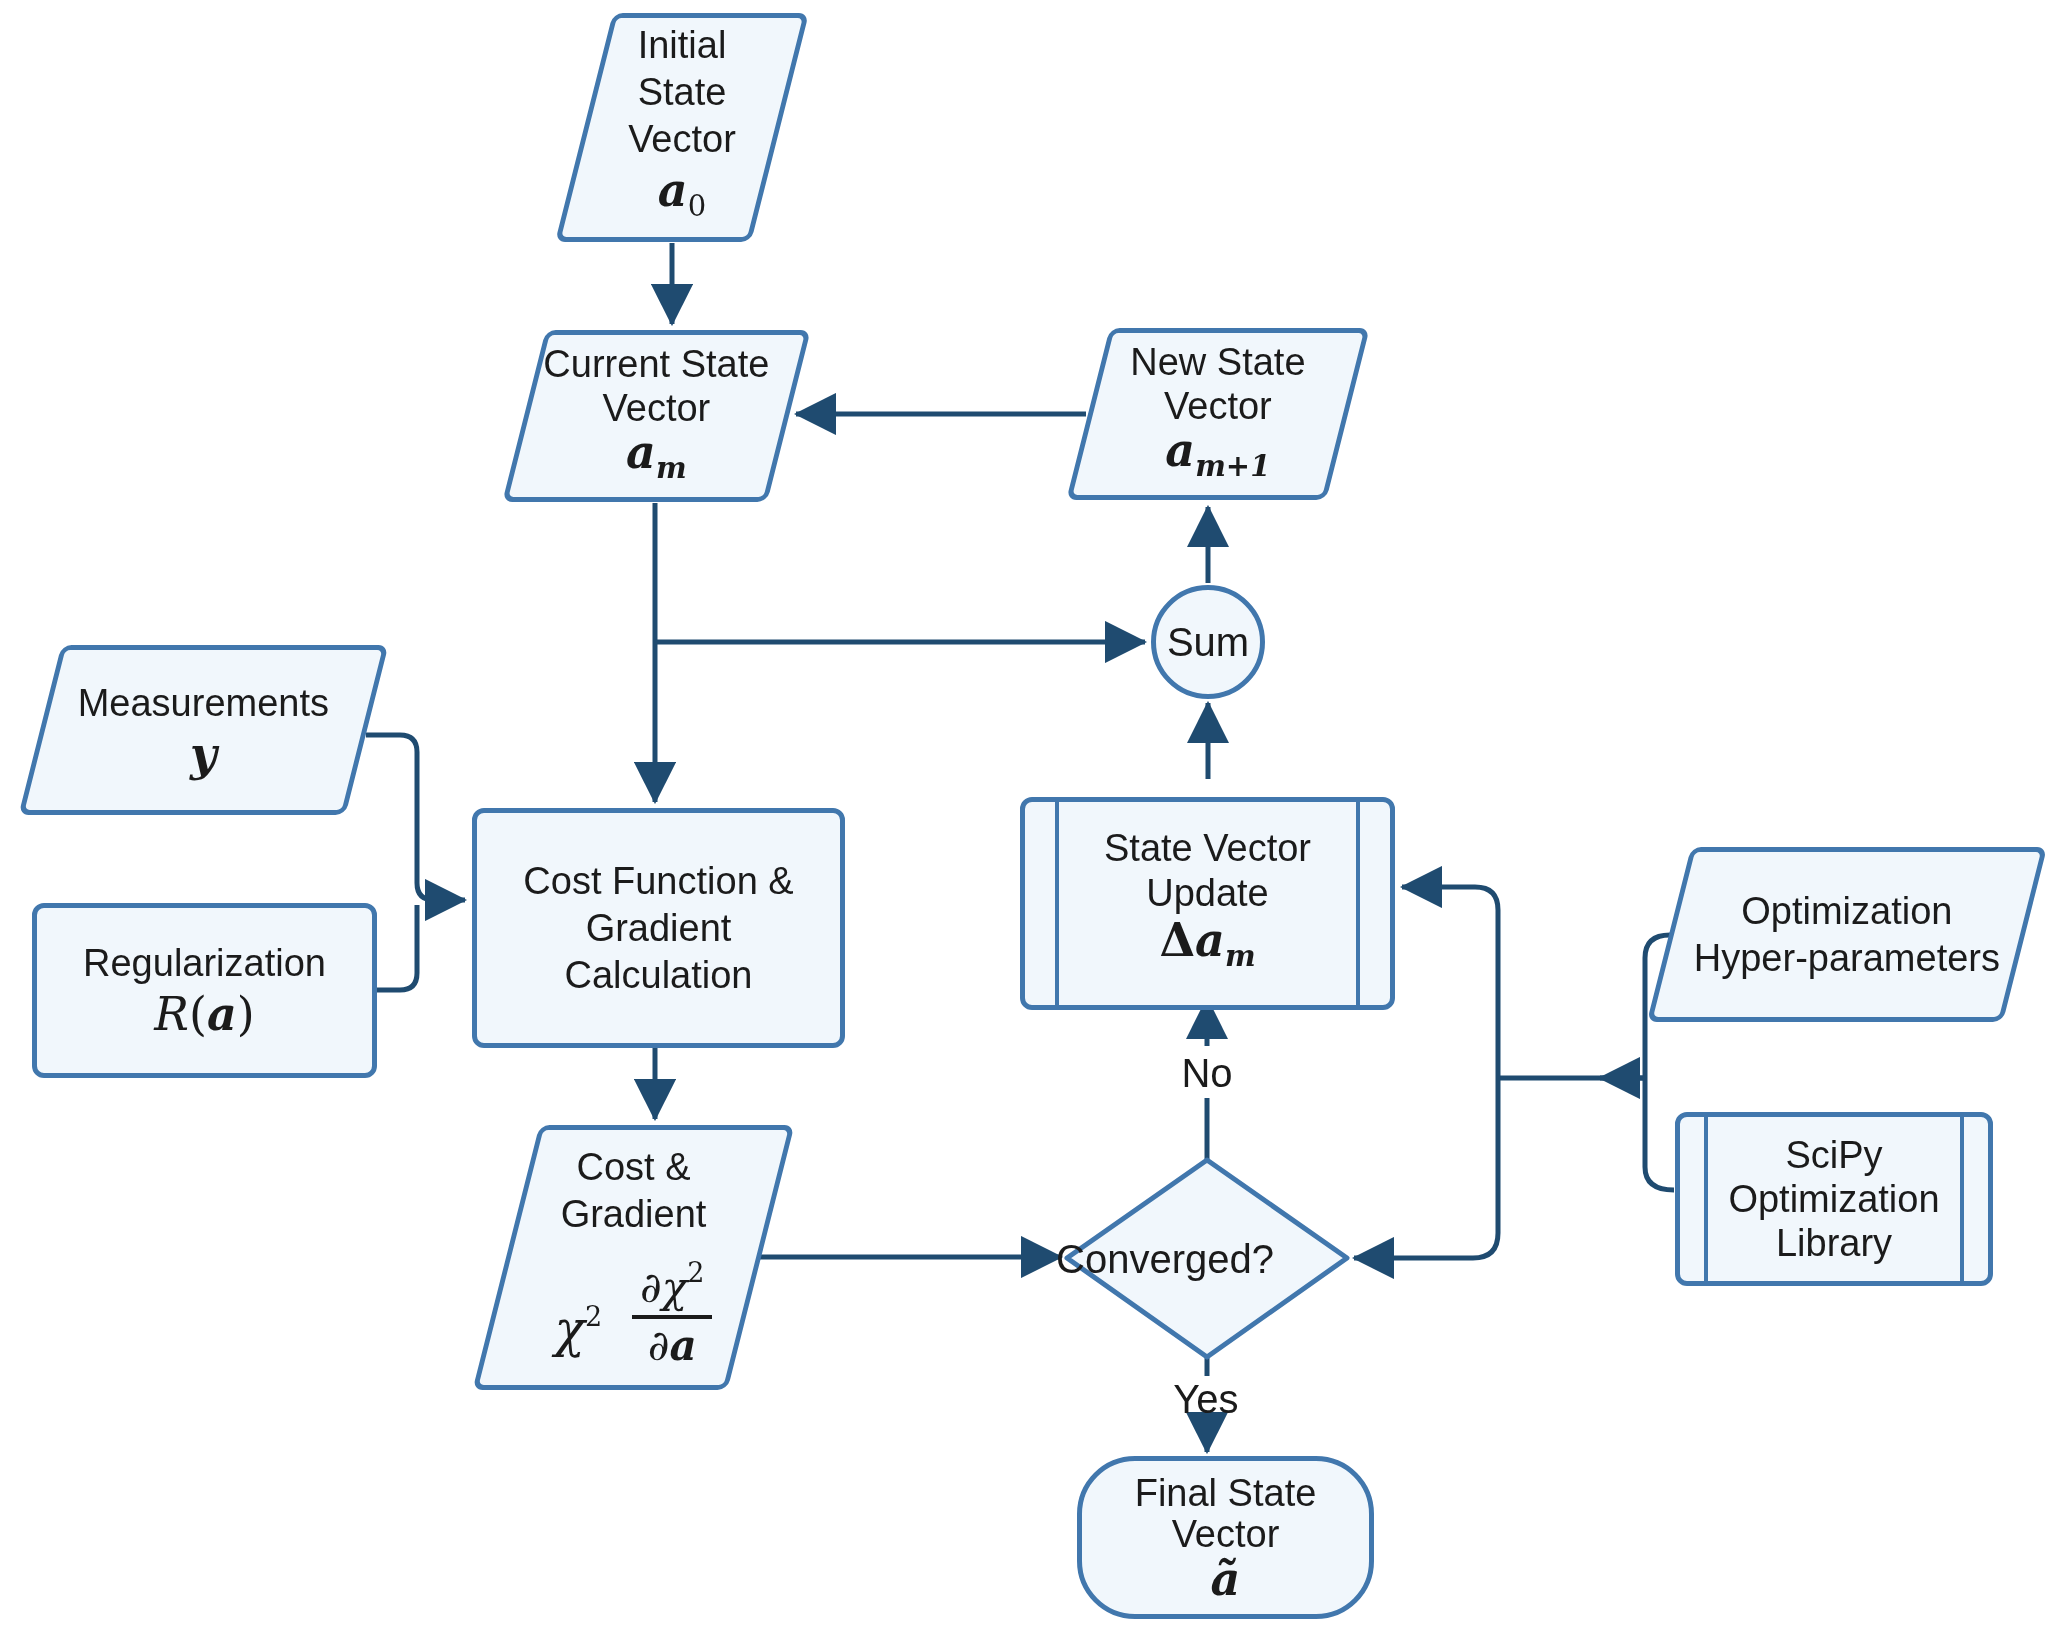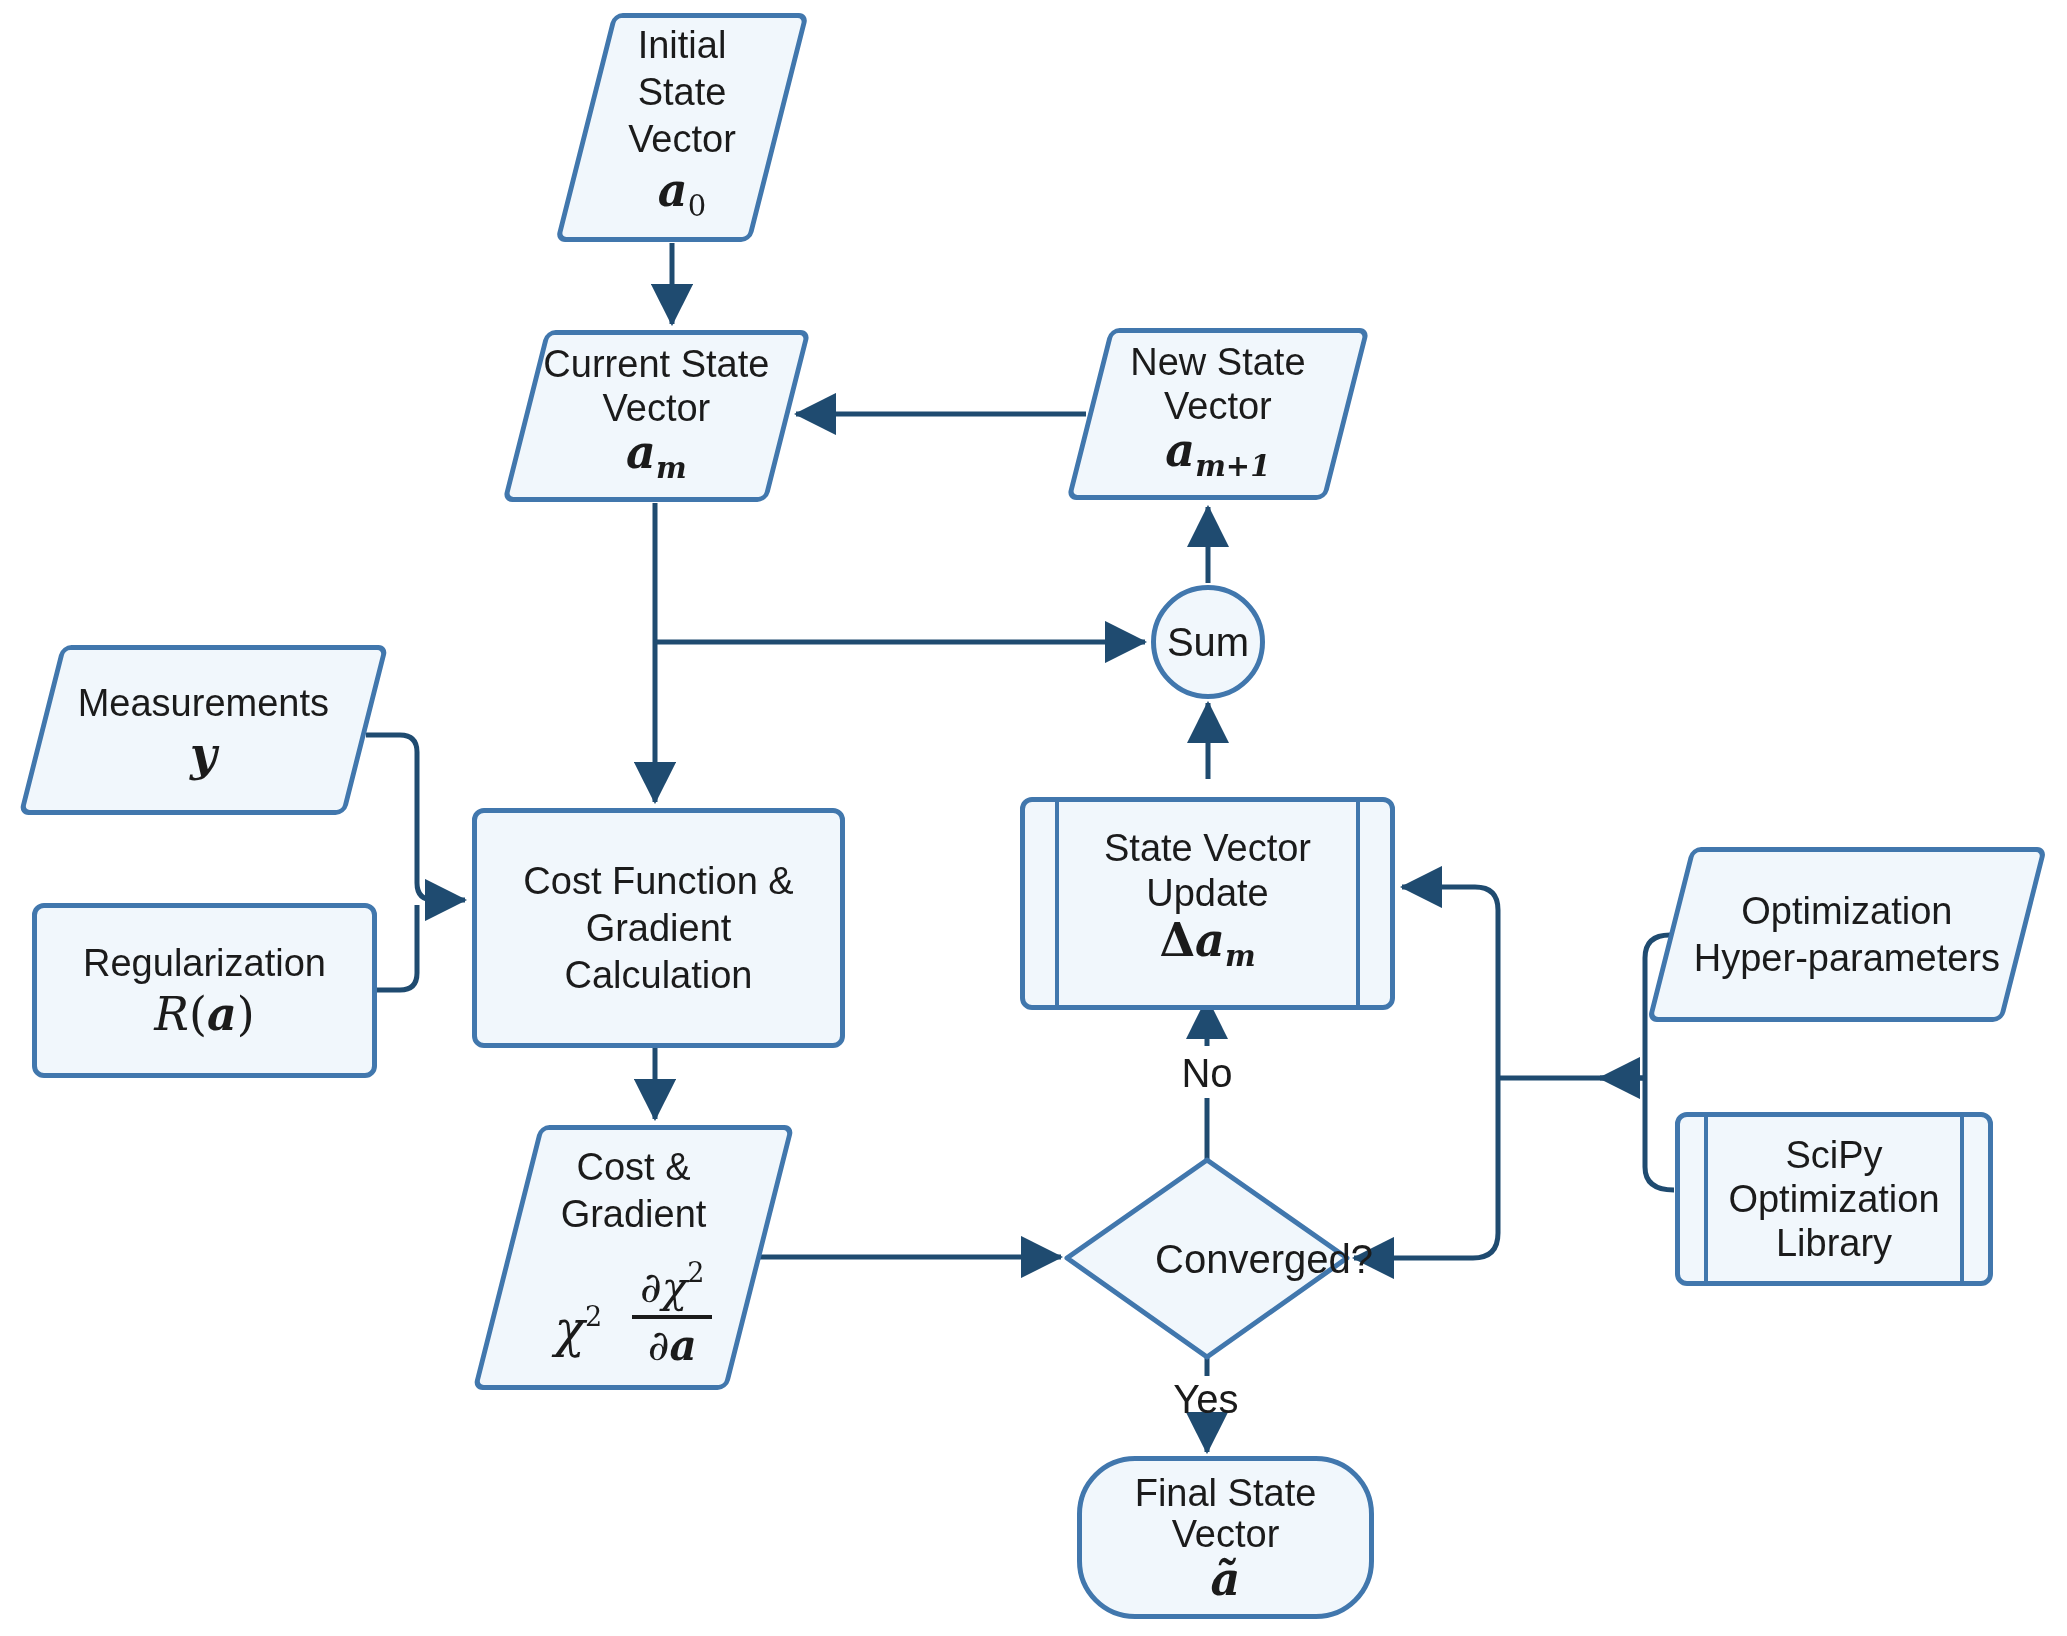--- a/index.html
+++ b/index.html
@@ -140,21 +140,21 @@
     </div>
   </div>
 
   <div class="node rect" style="left:1020px;top:781px;width:375px;height:213px;margin-top:16px;">
     <div class="pre-bars"></div>
     <div>State Vector</div>
     <div style="line-height:42px;">Update</div>
     <div class="m" style="line-height:52px;"><span class="md">Δ</span><span>a</span><span class="msub">m</span></div>
   </div>
 
-  <div class="conv-label" style="left:1124px;top:1160px;width:280px;height:198px;">
+  <div class="conv-label" style="left:1025px;top:1160px;width:280px;height:198px;">
     <span>Converged?</span>
   </div>
 
   <div class="node para" style="left:1669px;top:847px;width:356px;height:175px;">
     <div class="unskew">
       <div>Optimization</div>
       <div>Hyper-parameters</div>
     </div>
   </div>
 

